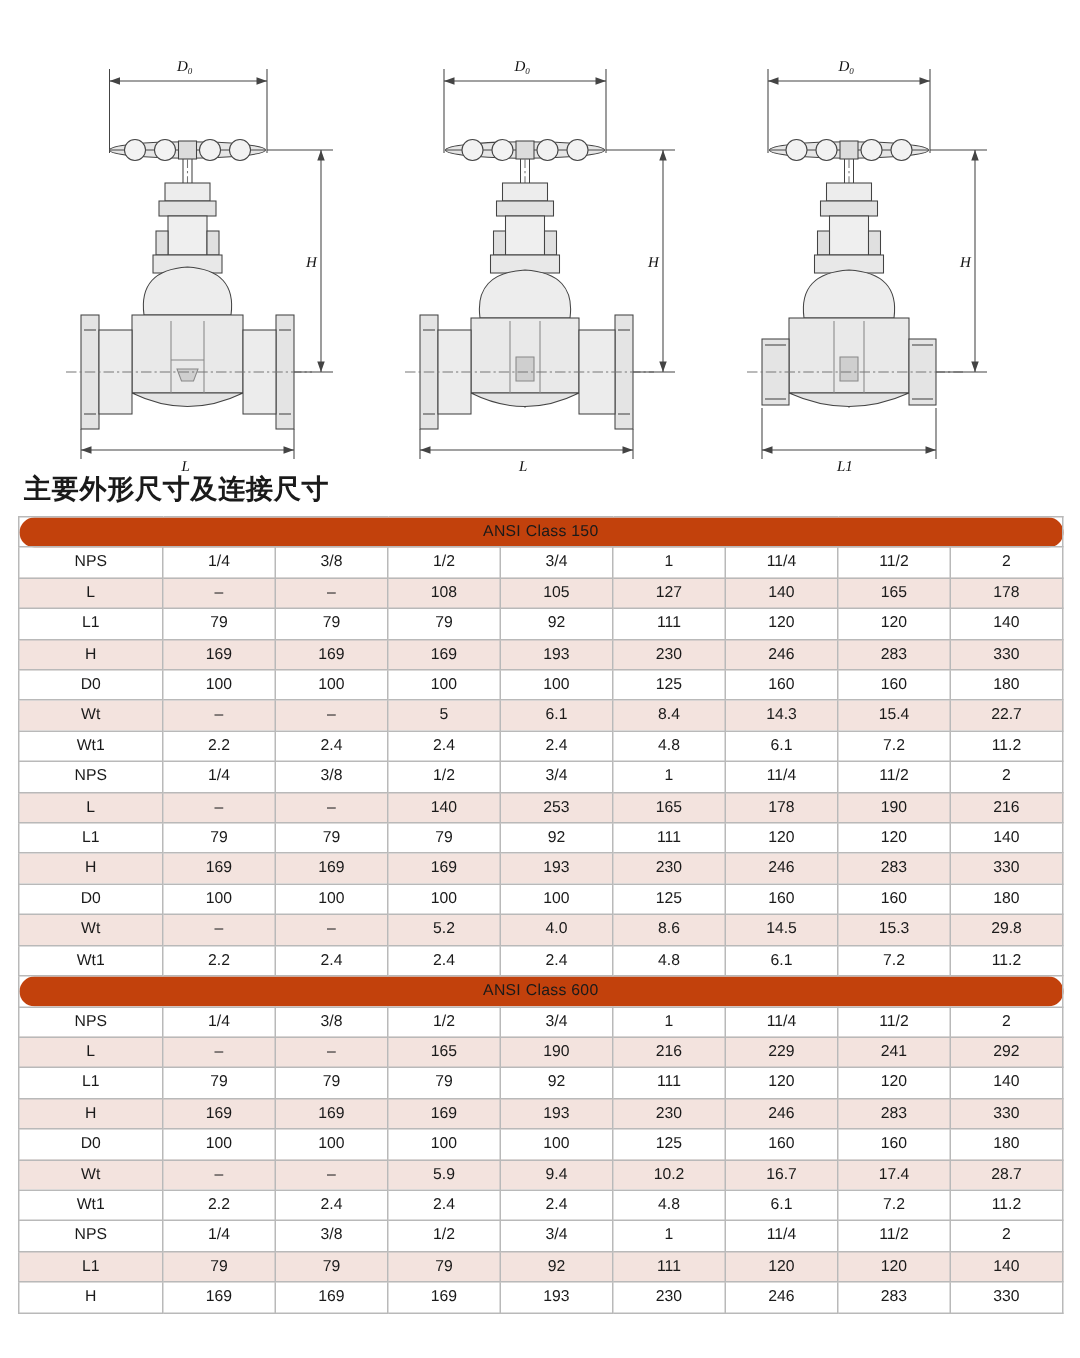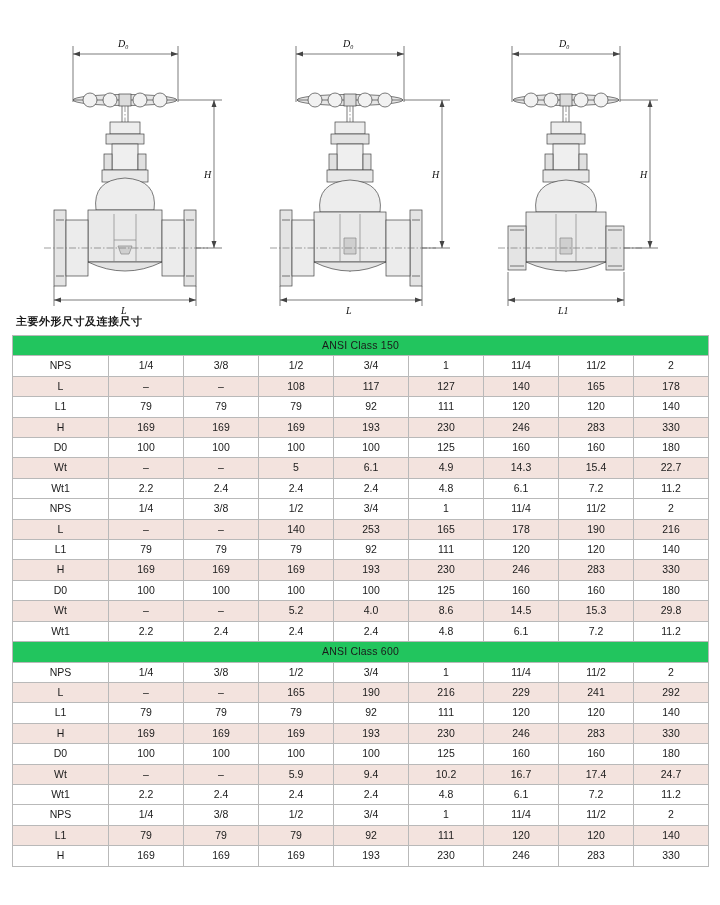--- a/index.html
+++ b/index.html
@@ -14,42 +14,43 @@
 
   
   .drawings{display:flex;justify-content:space-between;padding:14px 6px 0 6px;height:312px;box-sizing:border-box;}
   .fig{position:relative;width:228px;height:300px;}
   svg{display:block;}
   .lblI{font-family:"Liberation Serif",serif;font-style:italic;font-size:10px;fill:#111;}
   .sub{font-size:6px;}
 
   
   .section-title{
-    font-size:11px;font-weight:bold;margin:2px 0 6px 4px;letter-spacing:.5px;
+    font-size:18px;font-weight:bold;margin:2px 0 6px 4px;letter-spacing:.5px;
   }
 
   
   table{border-collapse:collapse;width:696px;margin:0 auto;table-layout:fixed;}
   col.c0{width:96px;}
   col.cx{width:75px;}
   th,td{
     border:1px solid #b9b9b9;
     font-size:10.5px;
     text-align:center;
     height:19.4px;
     line-height:19.4px;
     padding:0;
     font-weight:normal;
     color:#1a1a1a;
   }
   tr.group td{
-    background:#22c55e;
+    background:#c2410c;
     font-weight:normal;
     font-size:10.5px;
     letter-spacing:.2px;
+    border-radius:10px;
   }
   tr.shade td{background:#f3e3de;}
   tr.plain td{background:#ffffff;}
   td.rowhead{background:inherit;text-align:center;}
 </style>
 </head>
 <body>
 
 <div class="page">
 
@@ -262,21 +263,21 @@
           <td>1</td>
           <td>11/4</td>
           <td>11/2</td>
           <td>2</td>
         </tr>
         <tr class="shade">
           <td class="rowhead">L</td>
           <td>–</td>
           <td>–</td>
           <td>108</td>
-          <td>117</td>
+          <td>105</td>
           <td>127</td>
           <td>140</td>
           <td>165</td>
           <td>178</td>
         </tr>
         <tr class="plain">
           <td class="rowhead">L1</td>
           <td>79</td>
           <td>79</td>
           <td>79</td>
@@ -307,21 +308,21 @@
           <td>160</td>
           <td>160</td>
           <td>180</td>
         </tr>
         <tr class="shade">
           <td class="rowhead">Wt</td>
           <td>–</td>
           <td>–</td>
           <td>5</td>
           <td>6.1</td>
-          <td>4.9</td>
+          <td>8.4</td>
           <td>14.3</td>
           <td>15.4</td>
           <td>22.7</td>
         </tr>
         <tr class="plain">
           <td class="rowhead">Wt1</td>
           <td>2.2</td>
           <td>2.4</td>
           <td>2.4</td>
           <td>2.4</td>
@@ -467,21 +468,21 @@
         </tr>
         <tr class="shade">
           <td class="rowhead">Wt</td>
           <td>–</td>
           <td>–</td>
           <td>5.9</td>
           <td>9.4</td>
           <td>10.2</td>
           <td>16.7</td>
           <td>17.4</td>
-          <td>24.7</td>
+          <td>28.7</td>
         </tr>
         <tr class="plain">
           <td class="rowhead">Wt1</td>
           <td>2.2</td>
           <td>2.4</td>
           <td>2.4</td>
           <td>2.4</td>
           <td>4.8</td>
           <td>6.1</td>
           <td>7.2</td>

